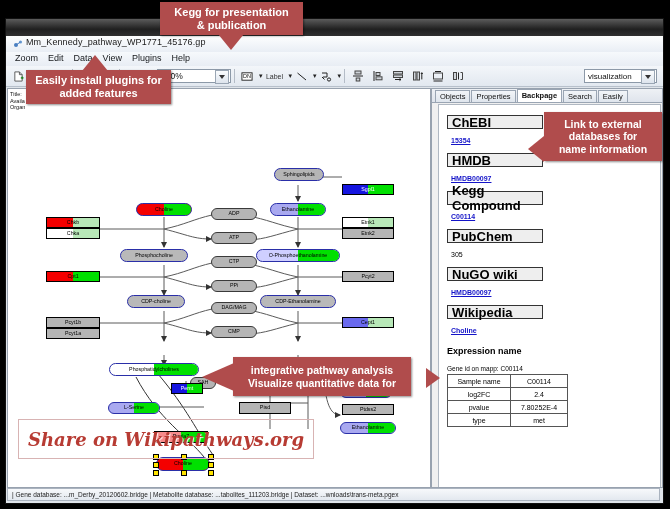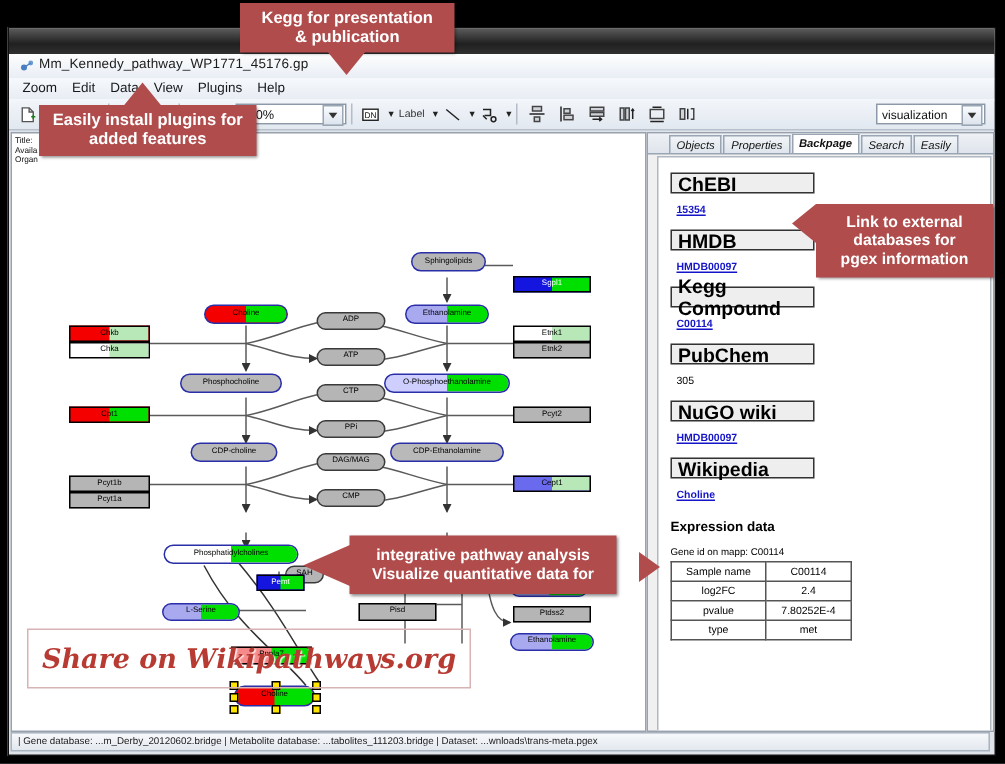--- a/index.html
+++ b/index.html
@@ -67,21 +67,21 @@
   svg.edges{position:absolute;left:0;top:0;width:422px;height:398px;overflow:visible;}
 
   
   .handle{position:absolute;width:4px;height:4px;background:#ffe400;border:1px solid #000;z-index:9;}
 
   
   .sidepanel{position:absolute;left:425px;top:69px;width:230px;height:398px;
              background:#f0f0f0;border:1px solid #98a2af;overflow:hidden;}
   .tabrow{position:absolute;left:0;top:0;width:230px;height:14px;
           background:linear-gradient(#eef1f5,#dfe4ec);border-bottom:1px solid #9aa5b3;
-          display:flex;align-items:flex-end;padding-left:14px;box-sizing:border-box;font-style:italic;}
+          display:flex;align-items:flex-end;padding-left:3px;box-sizing:border-box;}
   .tab{font-size:7.5px;color:#111;padding:1px 4px 1px 4px;border:1px solid #9aa5b3;
        border-bottom:none;background:linear-gradient(#f2f5f8,#dfe5ed);margin-right:1px;}
   .tab.active{background:#fff;font-weight:bold;position:relative;top:0;padding-bottom:2px;}
   .backpage{position:absolute;left:6px;top:15px;width:221px;height:382px;background:#fff;
             border:1px solid #b0b8c2;overflow:hidden;}
   .bpinner{position:absolute;left:8px;top:4px;right:4px;}
   .dbhead{width:96px;height:14px;border:1px solid #333;background:#eeeeee;
           font-size:13px;font-weight:bold;color:#000;display:flex;align-items:center;
           padding-left:4px;box-sizing:border-box;margin-top:6px;}
   .dblink{font-size:7px;color:#1414c8;text-decoration:underline;margin:3px 0 0 4px;display:inline-block;font-weight:bold;}
@@ -525,21 +525,21 @@
 
           <div class="dbhead">PubChem</div>
           <span class="dbplain">305</span>
 
           <div class="dbhead">NuGO wiki</div>
           <a class="dblink">HMDB00097</a>
 
           <div class="dbhead">Wikipedia</div>
           <a class="dblink">Choline</a>
 
-          <div class="exprhead">Expression data</div>
+          <div class="exprhead">Expression name</div>
           <div class="geneid">Gene id on mapp: C00114</div>
 
           <table class="expr">
             <tbody>
                 <tr>
               <td class="c1">Sample name</td>
               <td class="c2">C00114</td>
             </tr>
             <tr>
               <td class="c1">log2FC</td>
@@ -569,24 +569,24 @@
     <span>&amp; publication</span>
   </div>
   <div class="arrowDown" style="left:218px;top:34px;"></div>
 
   <div class="callout" style="left:26px;top:70px;width:145px;height:34px;font-size:11px;flex-direction:column;">
     <span>Easily install plugins for</span>
     <span>added features</span>
   </div>
   <div class="arrowUp" style="left:82px;top:55px;"></div>
 
-  <div class="callout" style="left:544px;top:136px;width:118px;height:49px;font-size:10.5px;flex-direction:column;">
+  <div class="callout" style="left:544px;top:112px;width:118px;height:49px;font-size:10.5px;flex-direction:column;">
     <span>Link  to external</span>
     <span>databases  for</span>
-    <span>pgex information</span>
+    <span>name information</span>
   </div>
   <div class="arrowLeft" style="left:528px;top:136px;"></div>
 
   <div class="callout" style="left:233px;top:357px;width:178px;height:39px;font-size:10.5px;flex-direction:column;">
     <span>integrative pathway analysis</span>
     <span>Visualize quantitative data  for</span>
   </div>
   <div class="arrowLeft" style="left:202px;top:363px;border-right-width:32px;border-top-width:14px;border-bottom-width:14px;"></div>
   <div class="arrowLeft" style="left:426px;top:368px;border-right-width:14px;border-top-width:10px;border-bottom-width:10px;transform:rotate(180deg);"></div>
 

